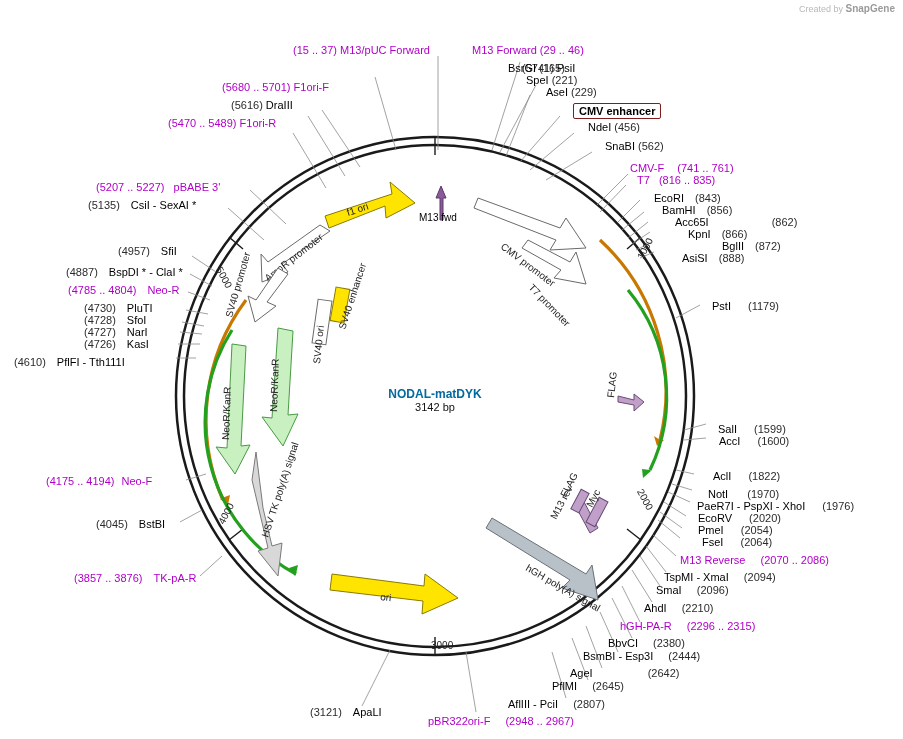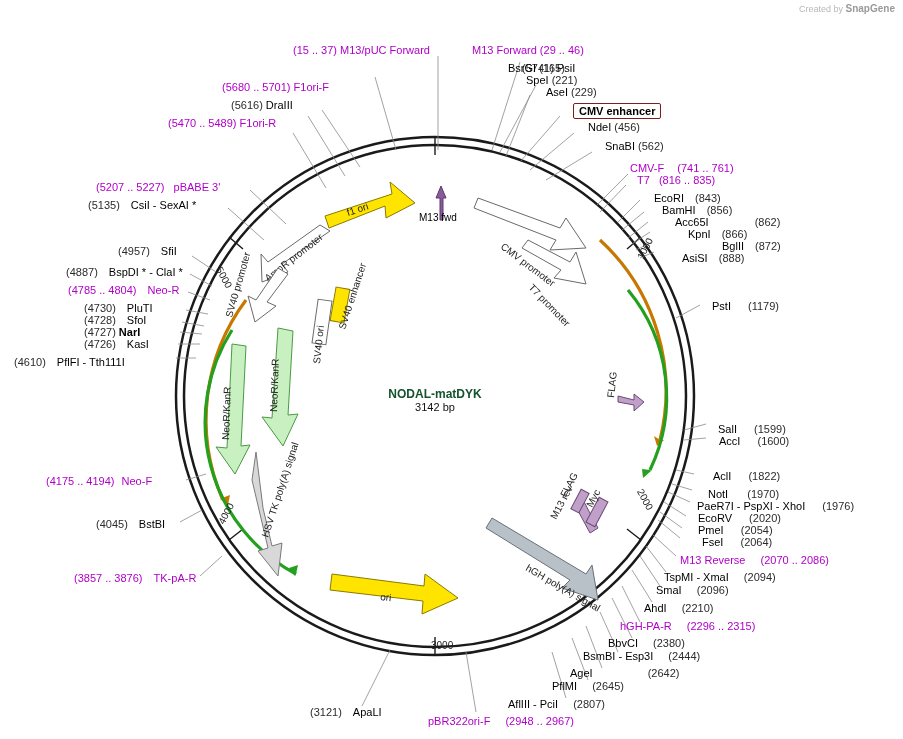--- a/index.html
+++ b/index.html
@@ -11,21 +11,21 @@
     overflow:hidden;
     color:#000;
   }
   #plasmid-map{position:absolute;left:0;top:0;width:903px;height:739px;}
   .lbl{position:absolute;white-space:nowrap;font-size:11px;line-height:12px;}
   .pos{color:#2b2b2b;font-weight:normal;}
   .purple{color:#b000c8;}
   .black{color:#000;}
   .credit{position:absolute;right:8px;top:3px;font-size:9px;color:#b8b8b8;}
   .credit b{color:#9a9a9a;font-size:10px;}
-  .center-name{position:absolute;text-align:center;font-weight:bold;font-size:12px;color:#14532d;}
+  .center-name{position:absolute;text-align:center;font-weight:bold;font-size:12px;color:#0369a1;}
   .center-bp{position:absolute;text-align:center;font-size:11px;color:#111;}
   .tick-num{position:absolute;font-size:10px;color:#222;}
   svg{display:block;}
   .seg-label{font-size:10px;fill:#222;font-family:"Liberation Sans", sans-serif;}
 </style>
 </head>
 <body>
 
 <div class="credit">
   <span>Created by</span>
@@ -273,21 +273,21 @@
 <div class="lbl" style="left:654px;top:192px;">
   <span class="bold black">EcoRI</span>
   <span class="pos" style="margin-left:8px;">(843)</span>
 </div>
 <div class="lbl" style="left:662px;top:204px;">
   <span class="bold black">BamHI</span>
   <span class="pos" style="margin-left:8px;">(856)</span>
 </div>
 <div class="lbl" style="left:675px;top:216px;">
   <span class="bold black">Acc65I</span>
-  <span class="pos" style="margin-left:3px;padding-left:40px;">(862)</span>
+  <span class="pos" style="margin-left:20px;padding-left:40px;">(862)</span>
 </div>
 <div class="lbl" style="left:688px;top:228px;">
   <span class="bold black">KpnI</span>
   <span class="pos" style="margin-left:8px;">(866)</span>
 </div>
 <div class="lbl" style="left:686px;top:240px;padding-left:36px;">
   <span class="bold black">BglII</span>
   <span class="pos" style="margin-left:8px;">(872)</span>
 </div>
 <div class="lbl" style="left:682px;top:252px;">
@@ -404,21 +404,21 @@
 <div class="lbl" style="left:84px;top:302px;">
   <span class="pos">(4730)</span>
   <span class="bold black" style="margin-left:8px;">PluTI</span>
 </div>
 <div class="lbl" style="left:84px;top:314px;">
   <span class="pos">(4728)</span>
   <span class="bold black" style="margin-left:8px;">SfoI</span>
 </div>
 <div class="lbl" style="left:84px;top:326px;">
   <span class="pos">(4727)</span>
-  <span class="bold black" style="margin-left:0;font-weight:bold;">NarI</span>
+  <span class="bold black" style="margin-left:8px;">NarI</span>
 </div>
 <div class="lbl" style="left:84px;top:338px;">
   <span class="pos">(4726)</span>
   <span class="bold black" style="margin-left:8px;">KasI</span>
 </div>
 <div class="lbl" style="left:14px;top:356px;">
   <span class="pos">(4610)</span>
   <span class="bold black" style="margin-left:8px;">PflFI  -  Tth111I</span>
 </div>
 <div class="lbl" style="left:46px;top:475px;">

